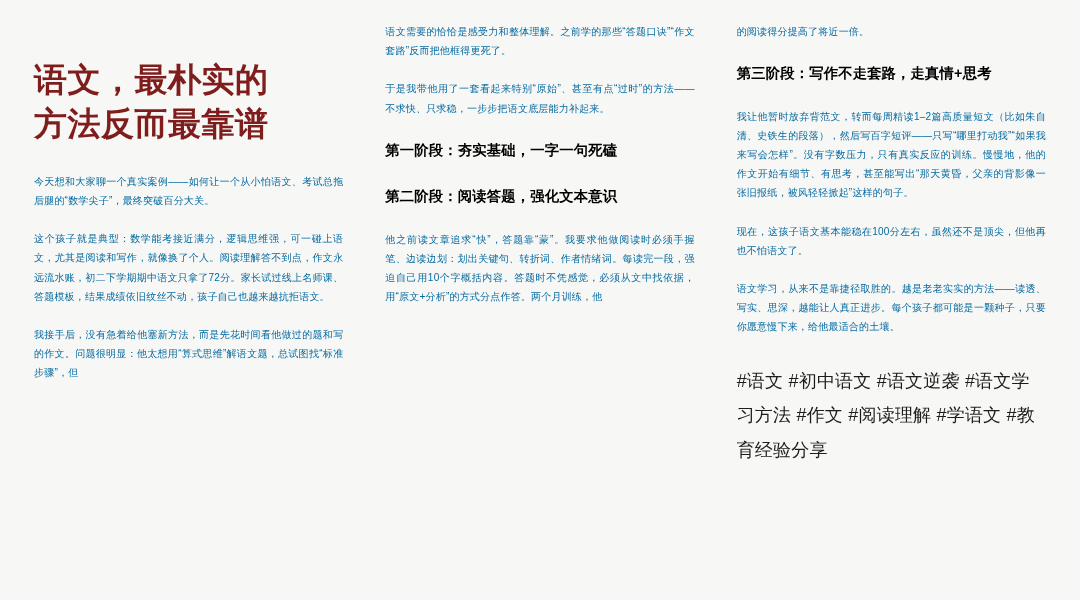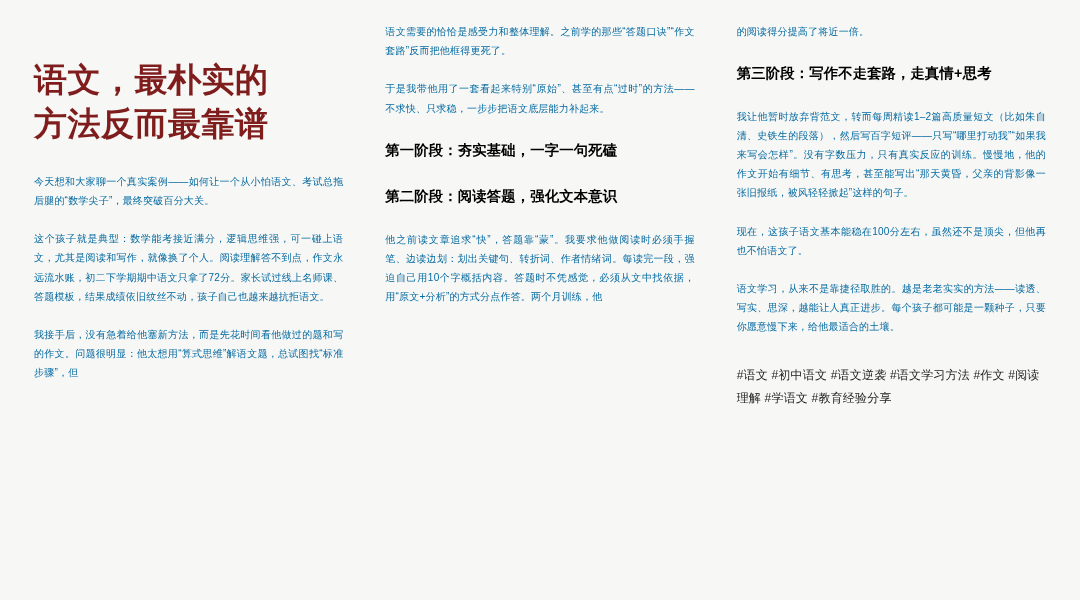--- a/index.html
+++ b/index.html
@@ -58,21 +58,21 @@
   p.stage {
     margin: 0 0 19px 0;
     font-size: 14.3px;
     line-height: 1.92;
     letter-spacing: 0.2px;
     font-weight: bold;
     color: #000000;
   }
   p.tags {
     margin: 8px 0 0 0;
-    font-size: 12px;
+    font-size: 18px;
     line-height: 1.92;
     letter-spacing: 0.2px;
     color: #1d1d1d;
     word-break: break-all;
   }
 </style>
 </head>
 <body>
 
 <div class="page">

